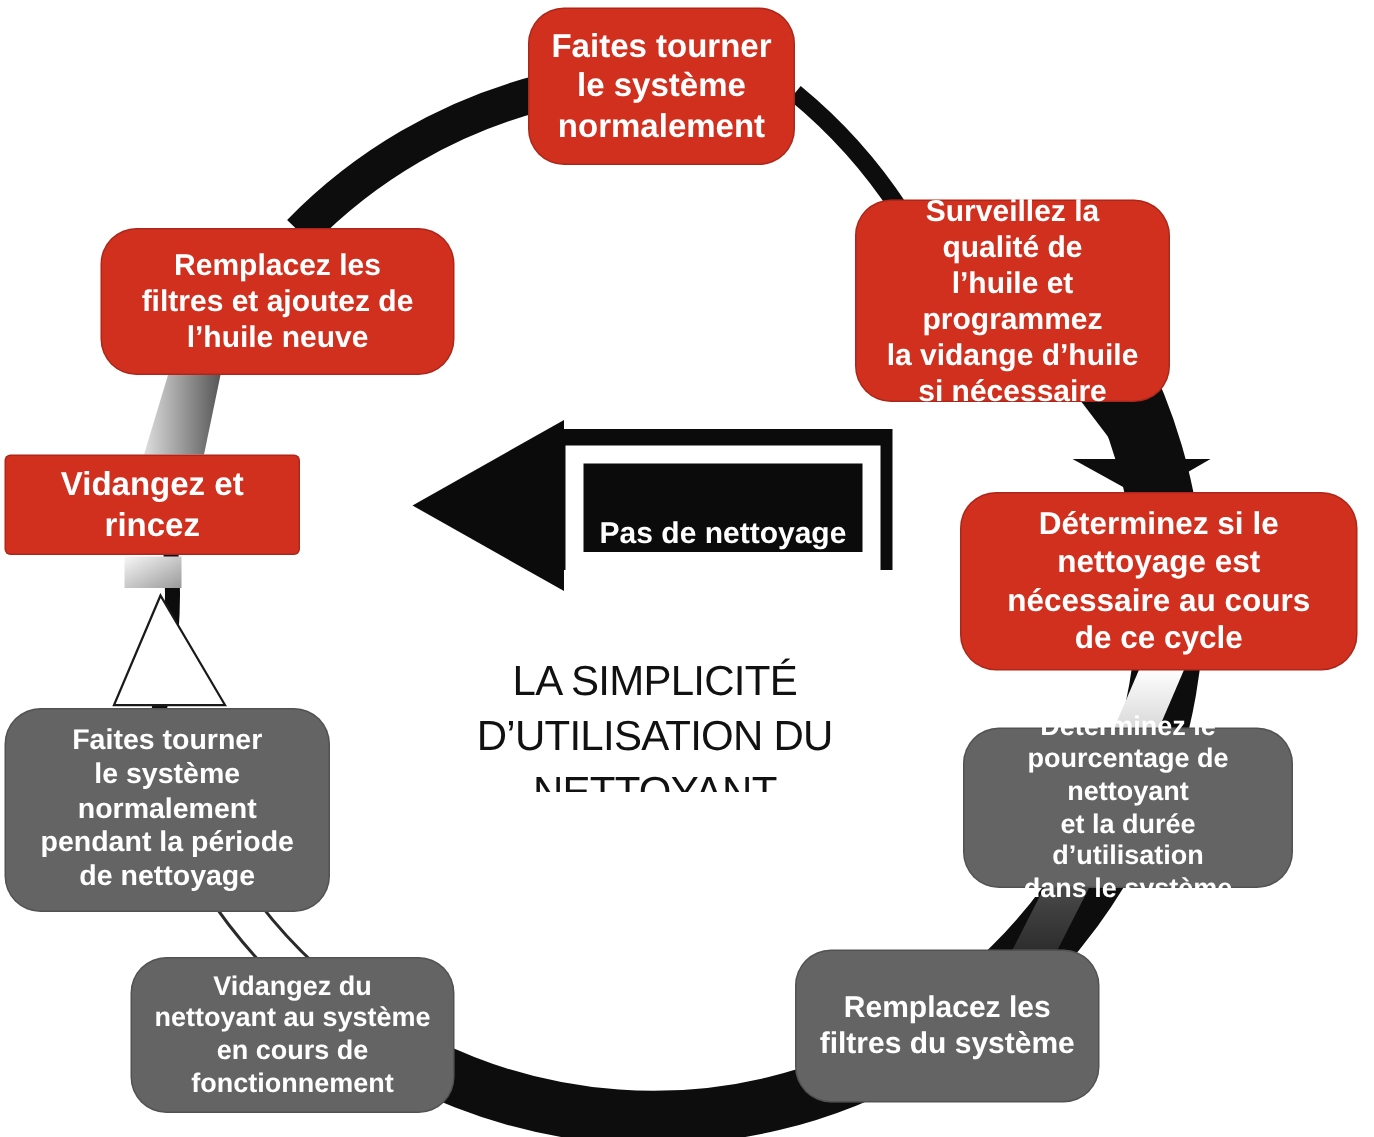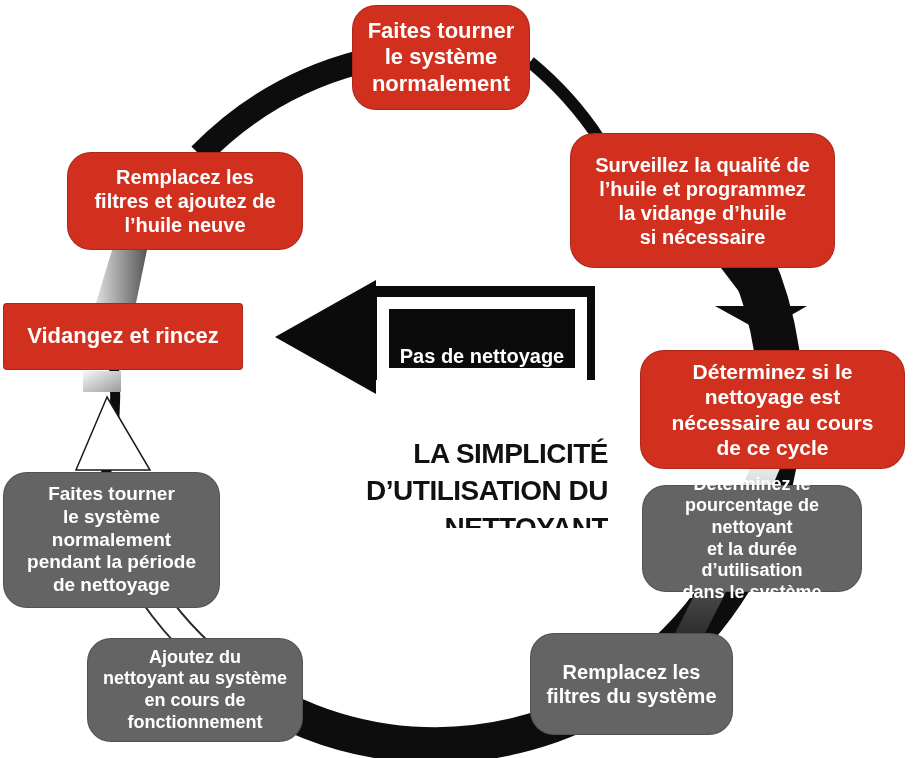--- a/index.html
+++ b/index.html
@@ -12,33 +12,33 @@
     position:absolute;z-index:3;
     display:flex;align-items:center;justify-content:center;
     text-align:center;white-space:pre-line;
     color:#fff;font-weight:bold;line-height:1.2;
     border-radius:24px;box-sizing:border-box;padding:0 15px;
     box-shadow: inset 0 0 0 1px rgba(0,0,0,0.18);
   }
   .red{background:#d2301f;}
   .gray{background:#646464;}
   .n0{left:352px;top:5px;width:178px;height:105px;font-size:22px;}
-  .n1{left:570px;top:133px;width:265px;height:135px;font-size:20px;}
-  .n2{left:640px;top:328px;width:265px;height:119px;font-size:21px;margin-top:22px;}
+  .n1{left:570px;top:133px;width:210px;height:135px;font-size:20px;}
+  .n2{left:640px;top:328px;width:265px;height:119px;font-size:21px;}
   .n3{left:642px;top:485px;width:220px;height:107px;font-size:18px;}
   .n4{left:530px;top:633px;width:203px;height:102px;font-size:20px;}
   .n5{left:87px;top:638px;width:216px;height:104px;font-size:18px;}
   .n6{left:3px;top:472px;width:217px;height:136px;font-size:19px;}
-  .n7{left:3px;top:303px;width:240px;height:67px;font-size:22px;border-radius:4px;}
+  .n7{left:3px;top:303px;width:197px;height:67px;font-size:22px;border-radius:4px;}
   .n8{left:67px;top:152px;width:236px;height:98px;font-size:20px;}
   #center-title{
     position:absolute;left:265px;top:427px;width:343px;height:101px;z-index:2;
     background:#ffffff;overflow:hidden;
-    color:#111;font-weight:bold;font-size:28px;line-height:37px;
-    text-align:right;white-space:pre-line;padding-top:8px;box-sizing:border-box;
+    color:#111;font-weight:normal;font-size:28px;line-height:37px;
+    text-align:center;white-space:pre-line;padding-top:8px;box-sizing:border-box;
     letter-spacing:-0.5px;
   }
   #bypass-label{
     position:absolute;left:389px;top:327px;width:186px;height:59px;z-index:2;
     display:flex;align-items:center;justify-content:center;
     color:#fff;font-weight:bold;font-size:20px;
   }
 </style>
 </head>
 <body>
@@ -108,21 +108,21 @@
   <div class="node red n2">Déterminez si le
 nettoyage est
 nécessaire au cours
 de ce cycle</div>
   <div class="node gray n3">Déterminez le
 pourcentage de nettoyant
 et la durée d’utilisation
 dans le système</div>
   <div class="node gray n4">Remplacez les
 filtres du système</div>
-  <div class="node gray n5">Ajoutez du
+  <div class="node gray n5">Vidangez du
 nettoyant au système
 en cours de
 fonctionnement</div>
   <div class="node gray n6">Faites tourner
 le système
 normalement
 pendant la période
 de nettoyage</div>
   <div class="node red n7">Vidangez et rincez</div>
   <div class="node red n8">Remplacez les

